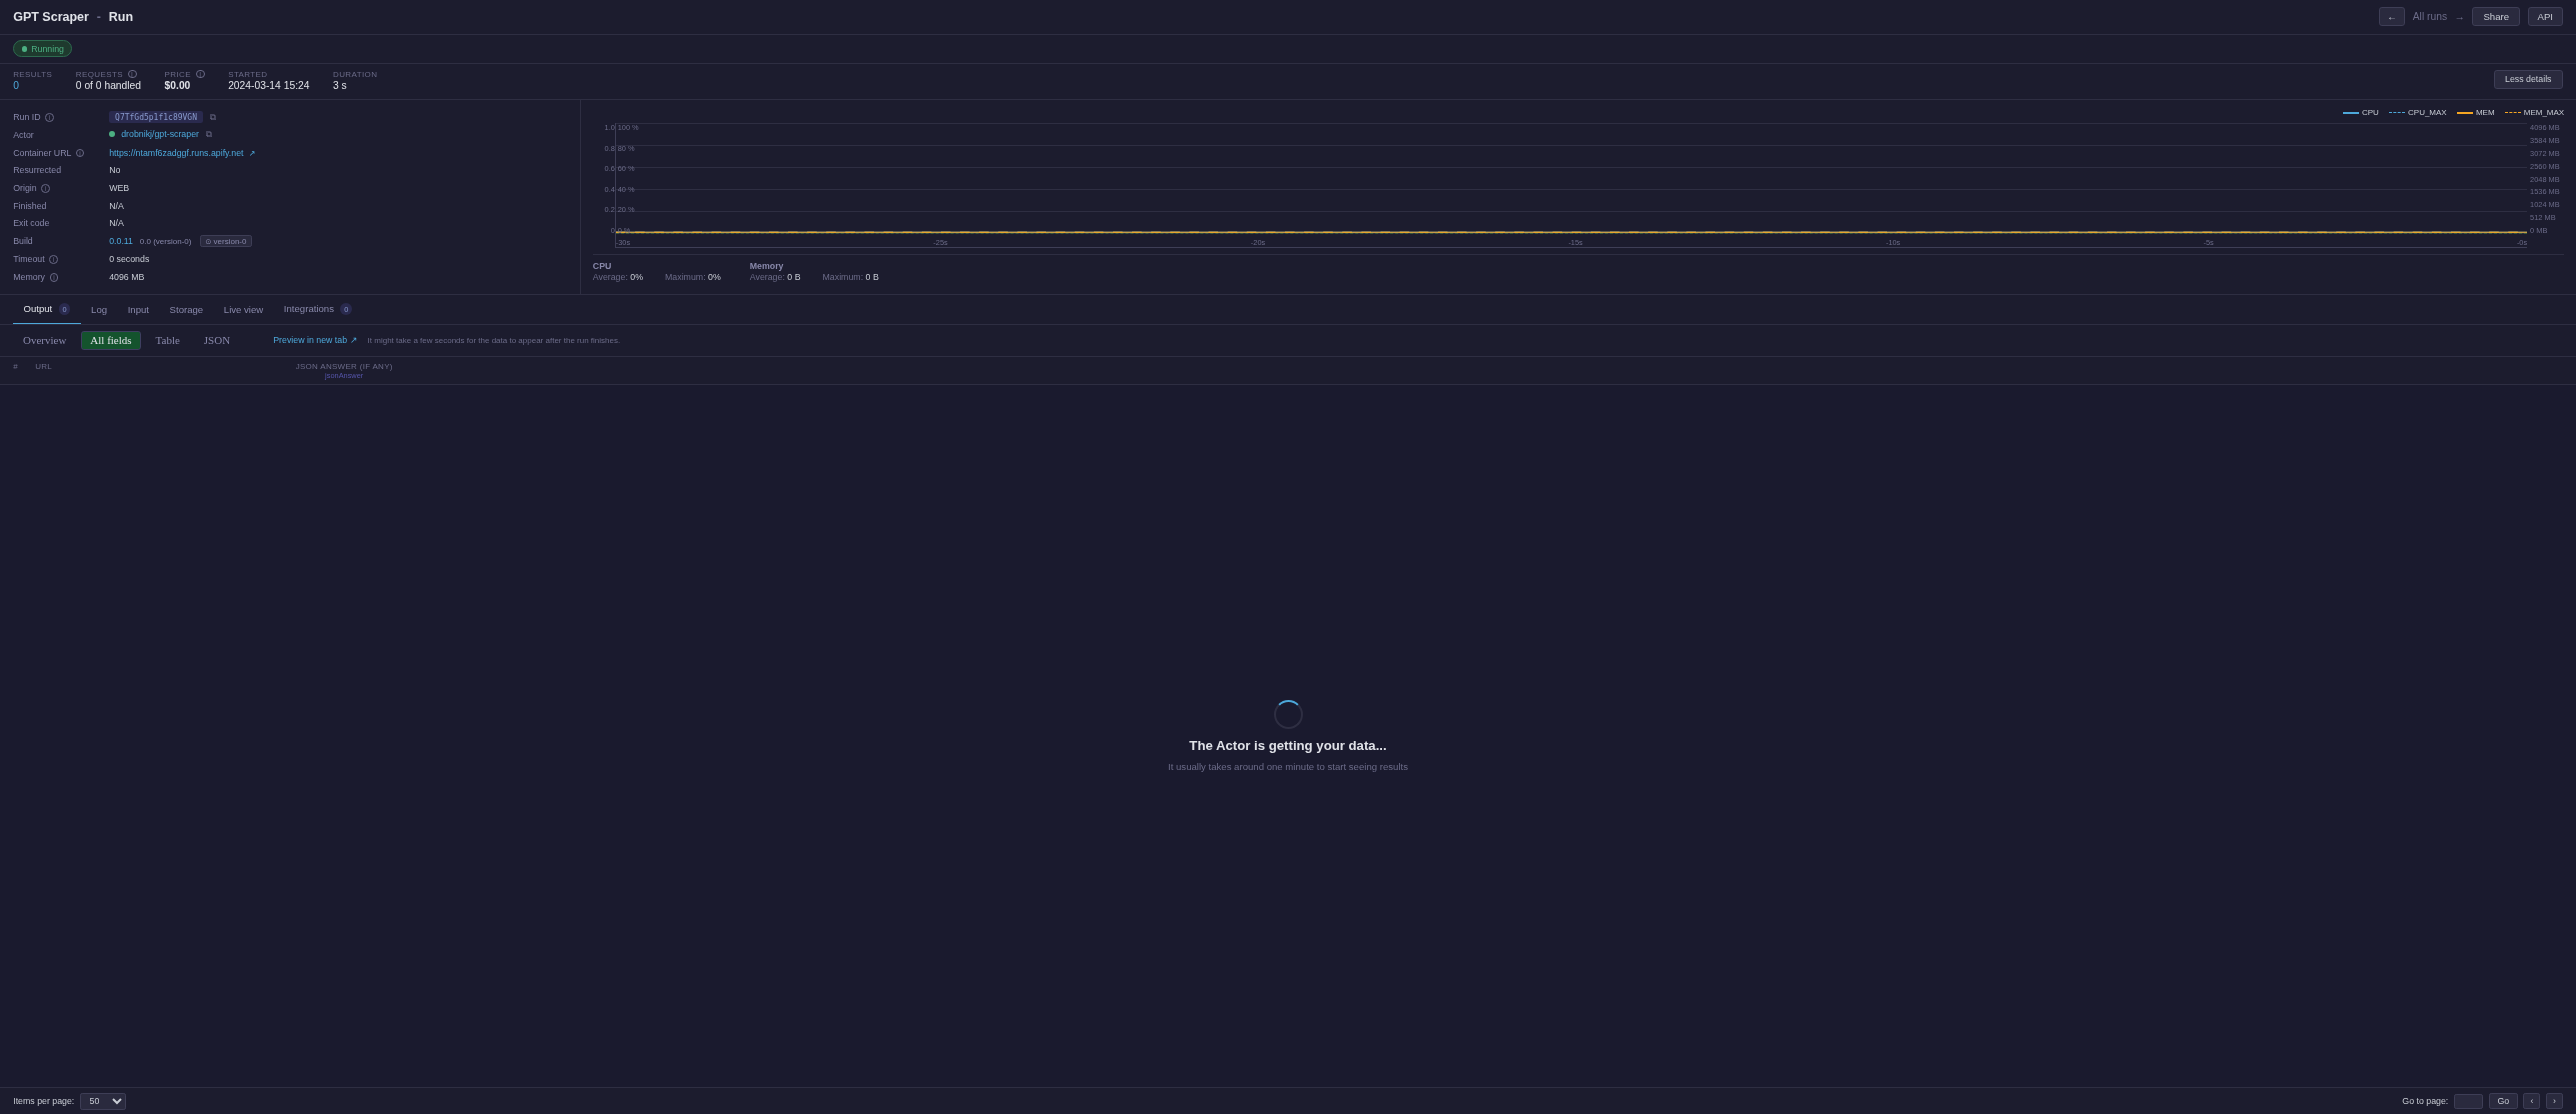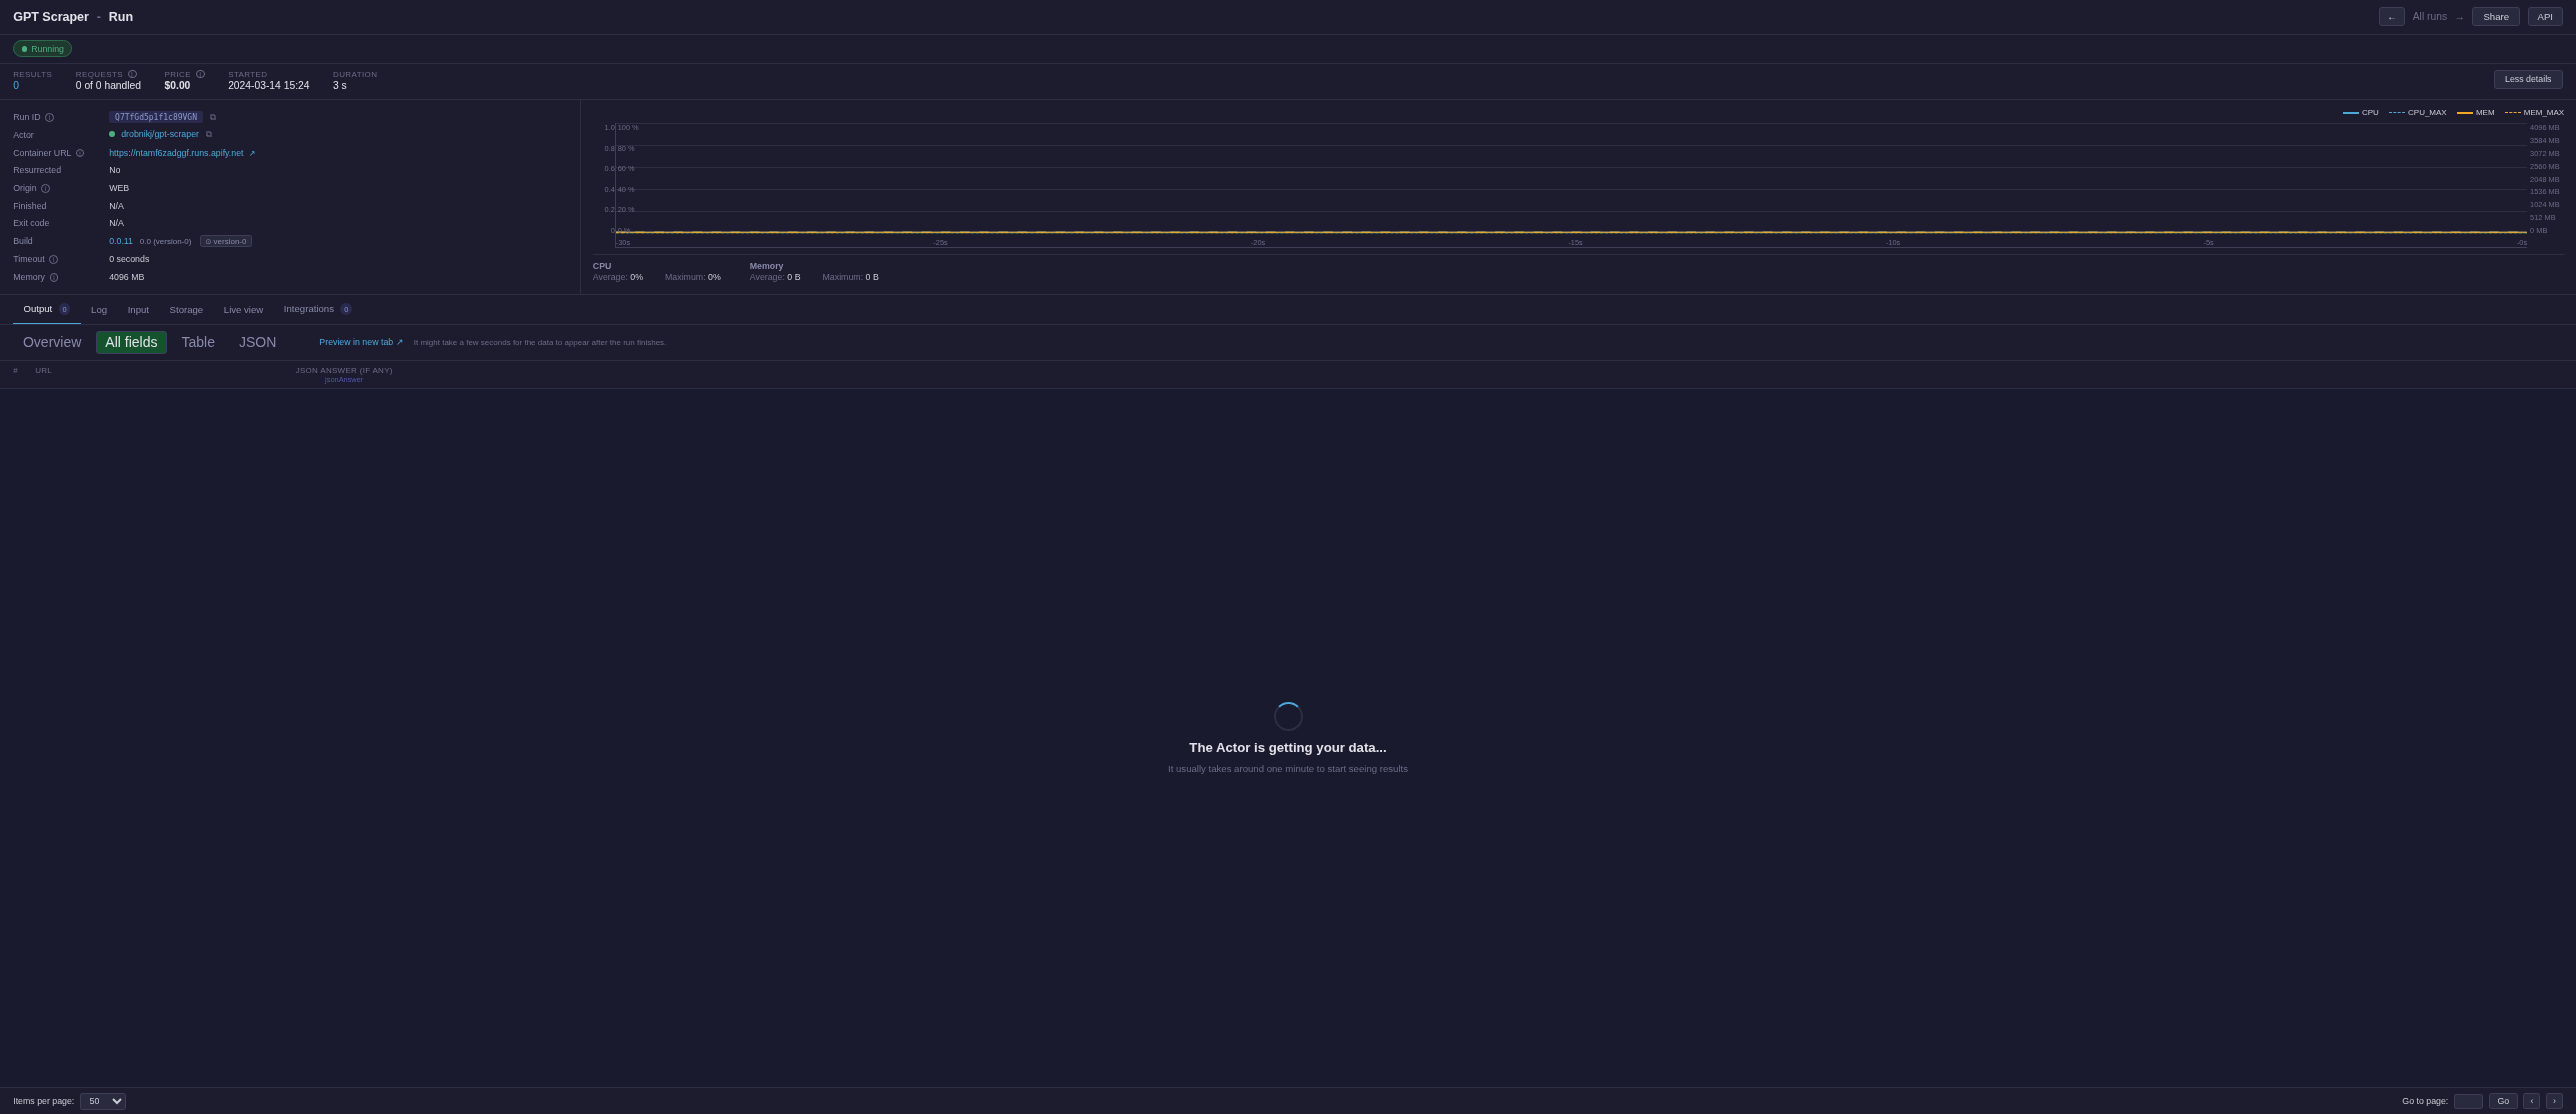--- a/index.html
+++ b/index.html
@@ -365,24 +365,25 @@
       align-items: center;
       gap: 4.4px;
       padding: 5.9px 13.2px;
       border-bottom: 0.7px solid #2e2e42;
       background: #1c1c2e;
     }
     .output-tab-btn {
       padding: 2.9px 8.8px;
       border-radius: 2.9px;
       cursor: pointer;
-      font-size: 14px;
+      font-size: 11px;
       border: 0.7px solid transparent;
       color: #8888aa;
       background: transparent;
+      font-family: Liberation Serif, serif;
     }
     .output-tab-btn.active {
       background: #14532d;
       border-color: #3e3e60;
       color: #e0e2e8;
     }
     .preview-link {
       display: flex;
       align-items: center;
       gap: 2.9px;

